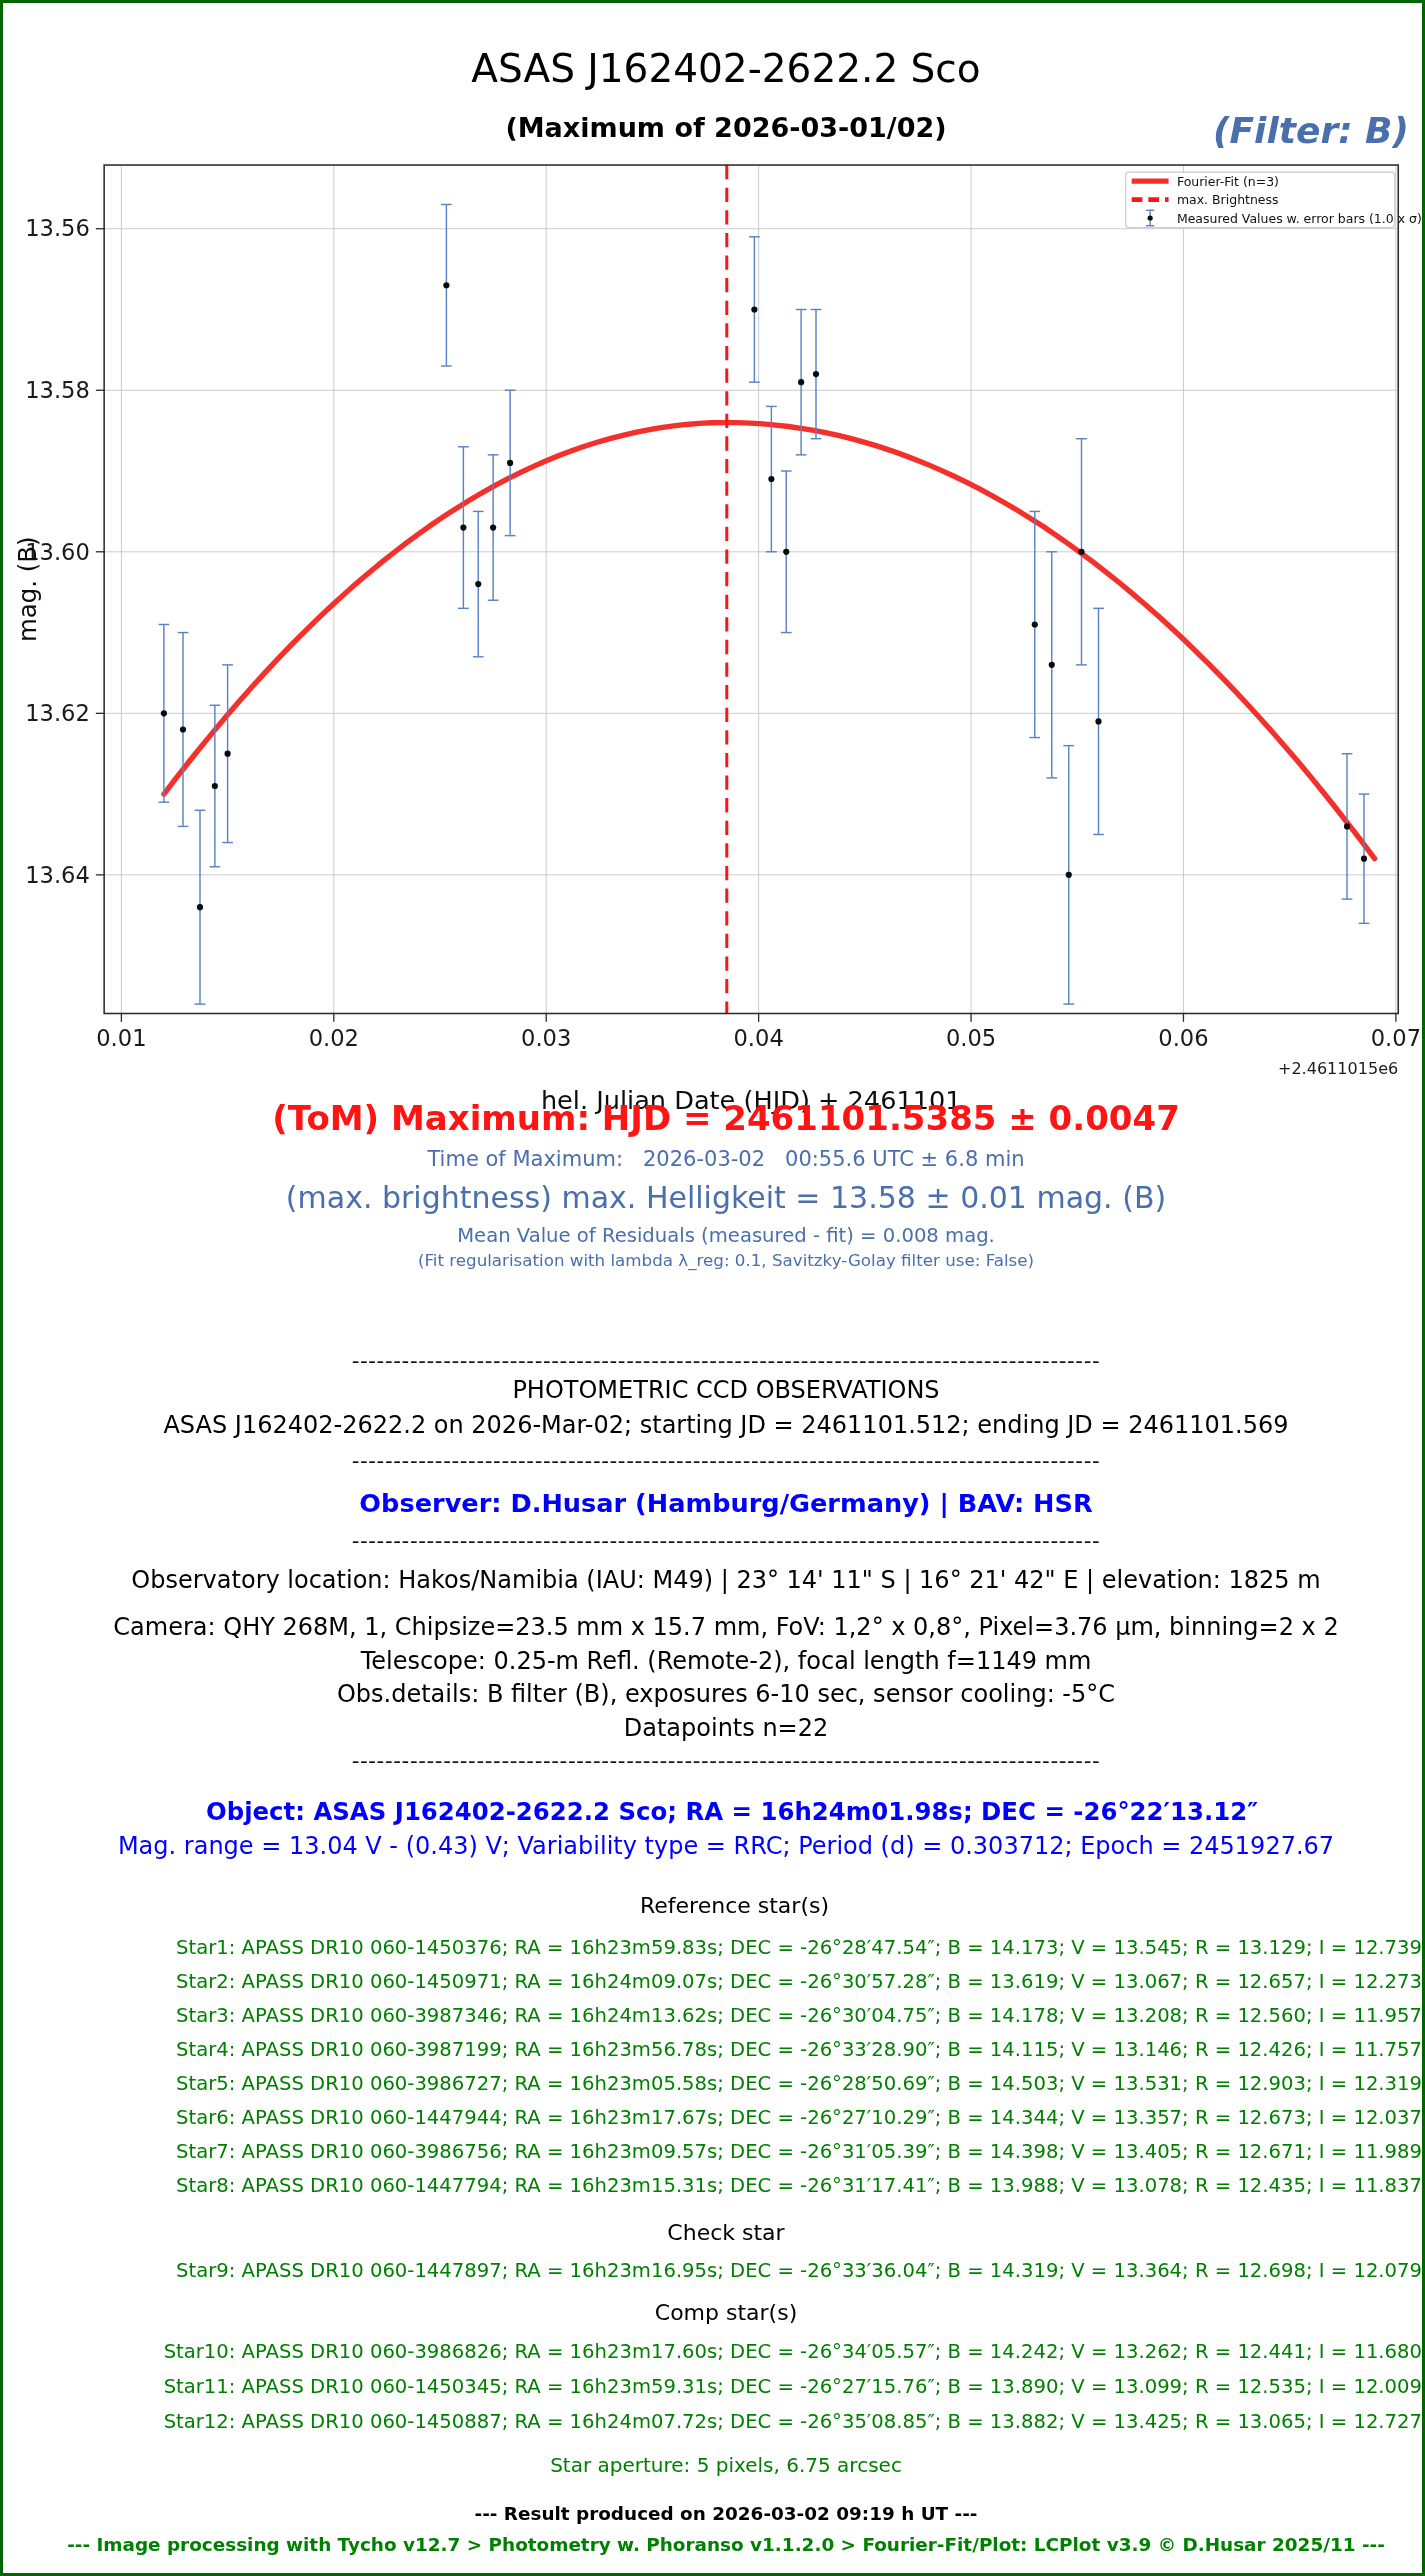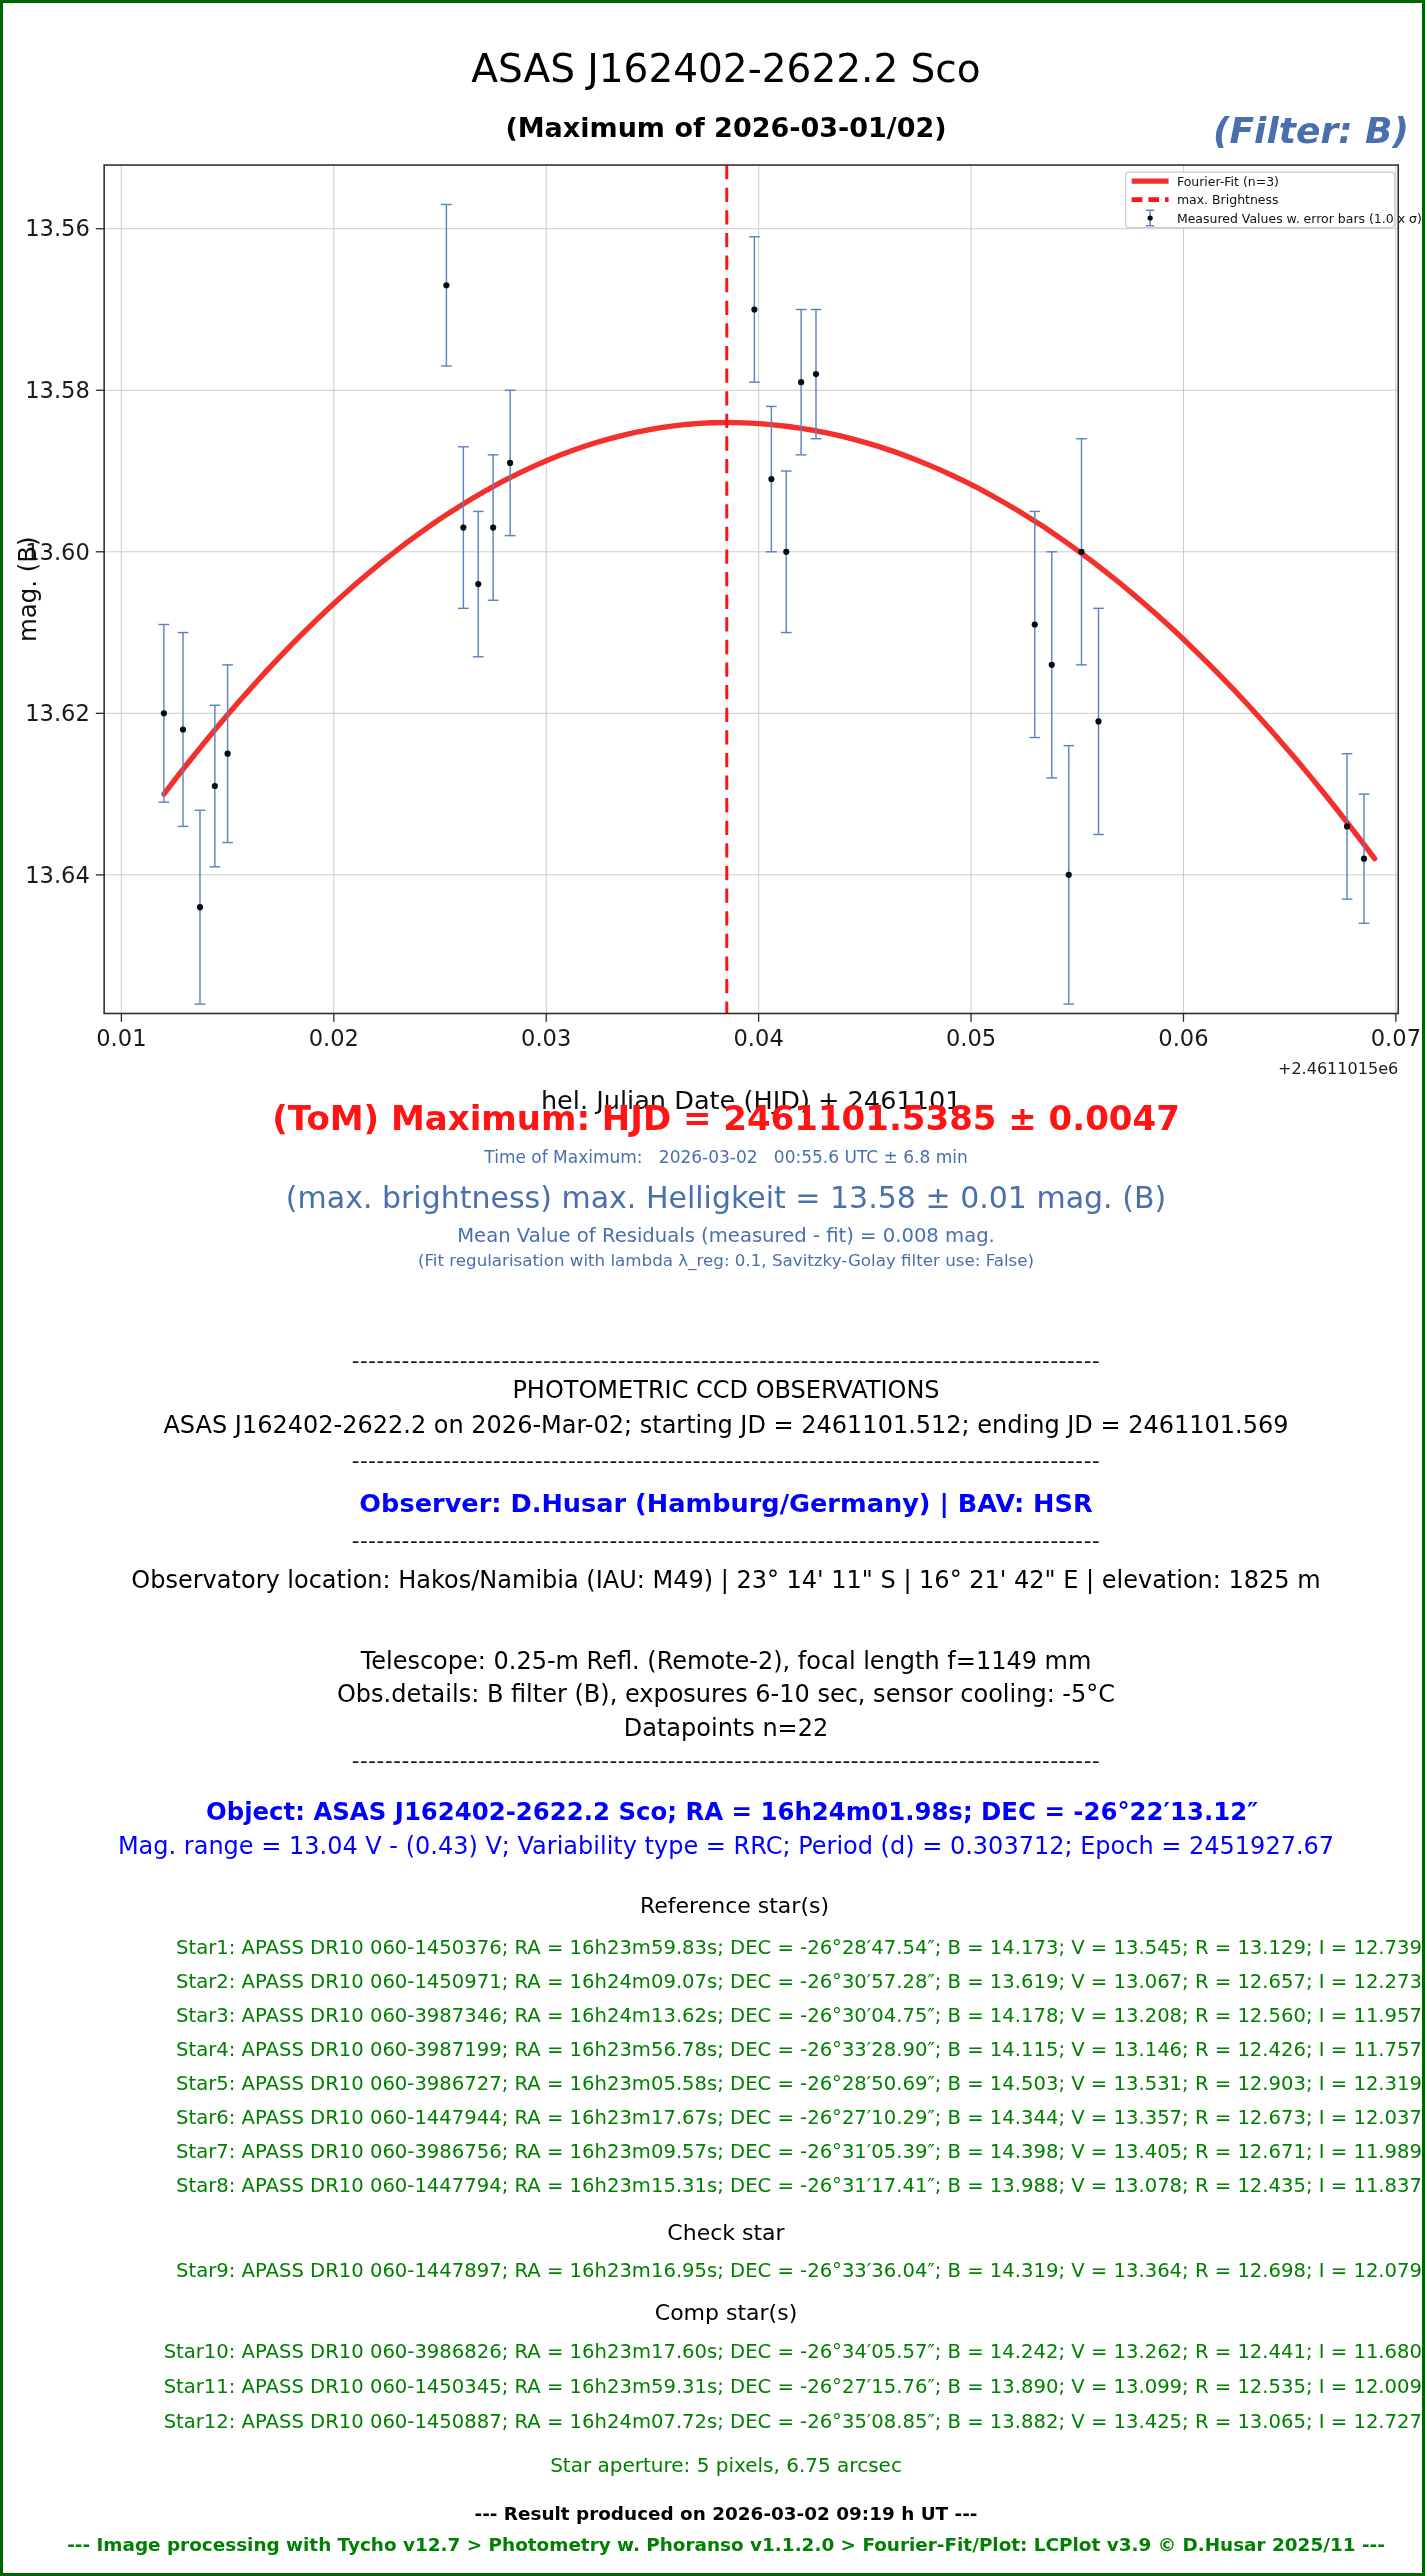--- a/index.html
+++ b/index.html
@@ -11,21 +11,21 @@
     background:#ffffff;
     font-family:"DejaVu Sans", sans-serif;
     overflow:hidden;
   }
   .abs{position:absolute;left:0;right:0;padding-left:27px;text-align:center;white-space:pre-wrap;}
   .title{top:43px;font-size:39px;font-weight:normal;color:#000;}
   .subtitle{top:109px;font-size:27px;font-weight:bold;color:#000;}
   .filter{position:absolute;top:107px;right:13px;font-size:36px;font-weight:bold;font-style:italic;color:#4a6fad;}
   #chart{position:absolute;left:0;top:0;width:1425px;height:1119px;}
   .tom{top:1095px;font-size:34px;font-weight:bold;color:#ff1313;}
-  .timeofmax{top:1144px;font-size:17px;color:#4a6fad;}
+  .timeofmax{top:1144px;font-size:21px;color:#4a6fad;}
   .hellig{top:1177px;font-size:30px;color:#4a6fad;}
   .resid{top:1221px;font-size:19.6px;color:#4a6fad;}
   .fitreg{top:1247px;font-size:16.7px;color:#4a6fad;}
   .sep{font-size:21.4px;color:#111;letter-spacing:0.6px;}
   .sep1{top:1345px;} .sep2{top:1445px;} .sep3{top:1525px;} .sep4{top:1745px;}
   .photometric{top:1373px;font-size:24px;color:#000;}
   .obsline{top:1408px;font-size:24px;color:#000;}
   .observer{top:1485px;font-size:25.6px;font-weight:bold;color:#0000ff;}
   .location{top:1563px;font-size:24px;color:#000;}
   .camera{top:1610px;font-size:24px;color:#000;}
@@ -202,20 +202,21 @@
   <div class="abs resid">Mean Value of Residuals (measured - fit) = 0.008 mag.</div>
   <div class="abs fitreg">(Fit regularisation with lambda λ_reg: 0.1, Savitzky-Golay filter use: False)</div>
 
   <div class="abs sep sep1">------------------------------------------------------------------------------------------</div>
   <div class="abs photometric">PHOTOMETRIC CCD OBSERVATIONS</div>
   <div class="abs obsline">ASAS J162402-2622.2 on 2026-Mar-02; starting JD = 2461101.512; ending JD = 2461101.569</div>
   <div class="abs sep sep2">------------------------------------------------------------------------------------------</div>
   <div class="abs observer">Observer: D.Husar (Hamburg/Germany) | BAV: HSR</div>
   <div class="abs sep sep3">------------------------------------------------------------------------------------------</div>
   <div class="abs location">Observatory location: Hakos/Namibia (IAU: M49) | 23° 14' 11" S | 16° 21' 42" E | elevation: 1825 m</div>
+  <div class="abs camera">Camera: QHY 268M, 1, Chipsize=23.5 mm x 15.7 mm, FoV: 1,2° x 0,8°, Pixel=3.76 μm, binning=2 x 2</div>
   <div class="abs telescope">Telescope: 0.25-m Refl. (Remote-2), focal length f=1149 mm</div>
   <div class="abs obsdetails">Obs.details: B filter (B), exposures 6-10 sec, sensor cooling: -5°C</div>
   <div class="abs datapoints">Datapoints n=22</div>
   <div class="abs sep sep4">------------------------------------------------------------------------------------------</div>
 
   <div class="abs objectline">Object: ASAS J162402-2622.2 Sco; RA = 16h24m01.98s; DEC = -26°22′13.12″</div>
   <div class="abs magrange">Mag. range = 13.04 V - (0.43) V; Variability type = RRC; Period (d) = 0.303712; Epoch = 2451927.67</div>
 
   <div class="abs starhead refhead">Reference star(s)</div>
   <div class="abs starlist reflist"><div>Star1: APASS DR10 060-1450376; RA = 16h23m59.83s; DEC = -26°28′47.54″; B = 14.173; V = 13.545; R = 13.129; I = 12.739</div><div>Star2: APASS DR10 060-1450971; RA = 16h24m09.07s; DEC = -26°30′57.28″; B = 13.619; V = 13.067; R = 12.657; I = 12.273</div><div>Star3: APASS DR10 060-3987346; RA = 16h24m13.62s; DEC = -26°30′04.75″; B = 14.178; V = 13.208; R = 12.560; I = 11.957</div><div>Star4: APASS DR10 060-3987199; RA = 16h23m56.78s; DEC = -26°33′28.90″; B = 14.115; V = 13.146; R = 12.426; I = 11.757</div><div>Star5: APASS DR10 060-3986727; RA = 16h23m05.58s; DEC = -26°28′50.69″; B = 14.503; V = 13.531; R = 12.903; I = 12.319</div><div>Star6: APASS DR10 060-1447944; RA = 16h23m17.67s; DEC = -26°27′10.29″; B = 14.344; V = 13.357; R = 12.673; I = 12.037</div><div>Star7: APASS DR10 060-3986756; RA = 16h23m09.57s; DEC = -26°31′05.39″; B = 14.398; V = 13.405; R = 12.671; I = 11.989</div><div>Star8: APASS DR10 060-1447794; RA = 16h23m15.31s; DEC = -26°31′17.41″; B = 13.988; V = 13.078; R = 12.435; I = 11.837</div></div>

